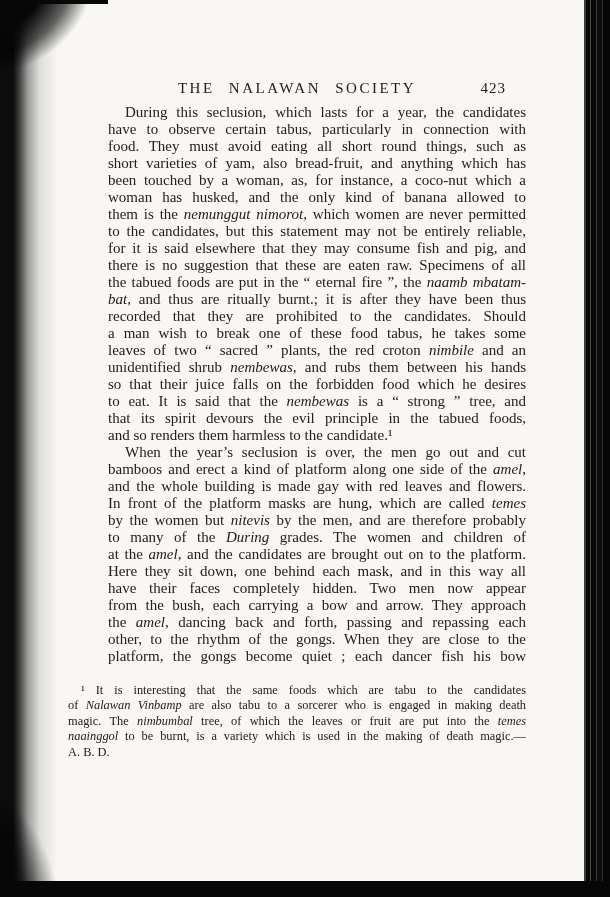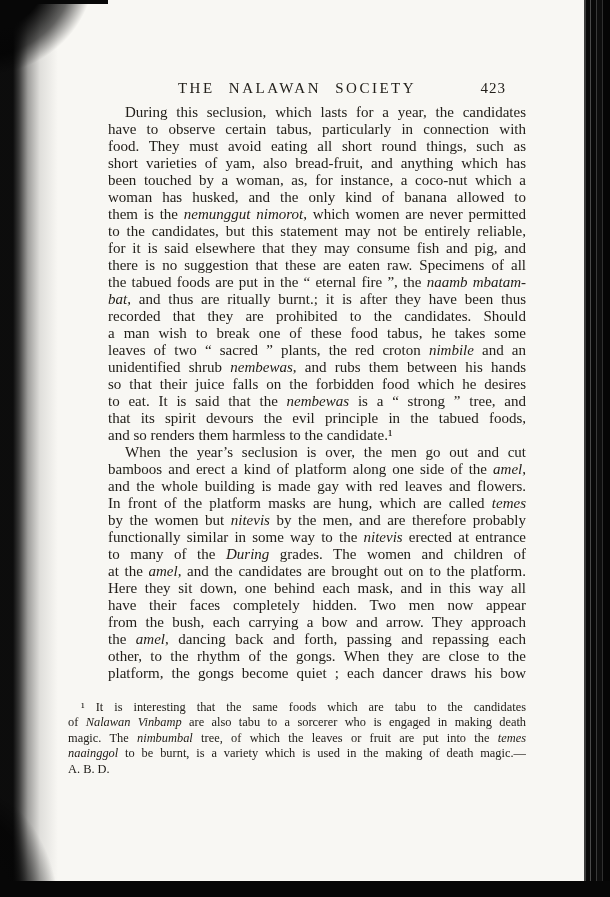--- a/index.html
+++ b/index.html
@@ -103,29 +103,28 @@
           <div class="line">to eat.  It is said that the <i>nembewas</i> is a “ strong ” tree, and</div>
           <div class="line">that its spirit devours the evil principle in the tabued foods,</div>
           <div class="line last">and so renders them harmless to the candidate.¹</div>
         </div>
       <div class="para indent">
           <div class="line first">When the year’s seclusion is over, the men go out and cut</div>
           <div class="line">bamboos and erect a kind of platform along one side of the <i>amel</i>,</div>
           <div class="line">and the whole building is made gay with red leaves and flowers.</div>
           <div class="line">In front of the platform masks are hung, which are called <i>temes</i></div>
           <div class="line">by the women but <i>nitevis</i> by the men, and are therefore probably</div>
-          <div class="line">functionally similar in some way to the <i>nitevis</i> erected at entrance</div>
           <div class="line">to many of the <i>During</i> grades.  The women and children of</div>
           <div class="line">at the <i>amel</i>, and the candidates are brought out on to the platform.</div>
           <div class="line">Here they sit down, one behind each mask, and in this way all</div>
           <div class="line">have their faces completely hidden.  Two men now appear</div>
           <div class="line">from the bush, each carrying a bow and arrow.  They approach</div>
           <div class="line">the <i>amel</i>, dancing back and forth, passing and repassing each</div>
           <div class="line">other, to the rhythm of the gongs.  When they are close to the</div>
-          <div class="line">platform, the gongs become quiet ;  each dancer draws his bow</div>
+          <div class="line">platform, the gongs become quiet ;  each dancer fish his bow</div>
         </div>
     </div>
 
     <div class="footnote para indent">
         <div class="line first">¹ It is interesting that the same foods which are tabu to the candidates</div>
         <div class="line">of <i>Nalawan Vinbamp</i> are also tabu to a sorcerer who is engaged in making death</div>
         <div class="line">magic.  The <i>nimbumbal</i> tree, of which the leaves or fruit are put into the <i>temes</i></div>
         <div class="line"><i>naainggol</i> to be burnt, is a variety which is used in the making of death magic.—</div>
         <div class="line last">A. B. D.</div>
       </div>

